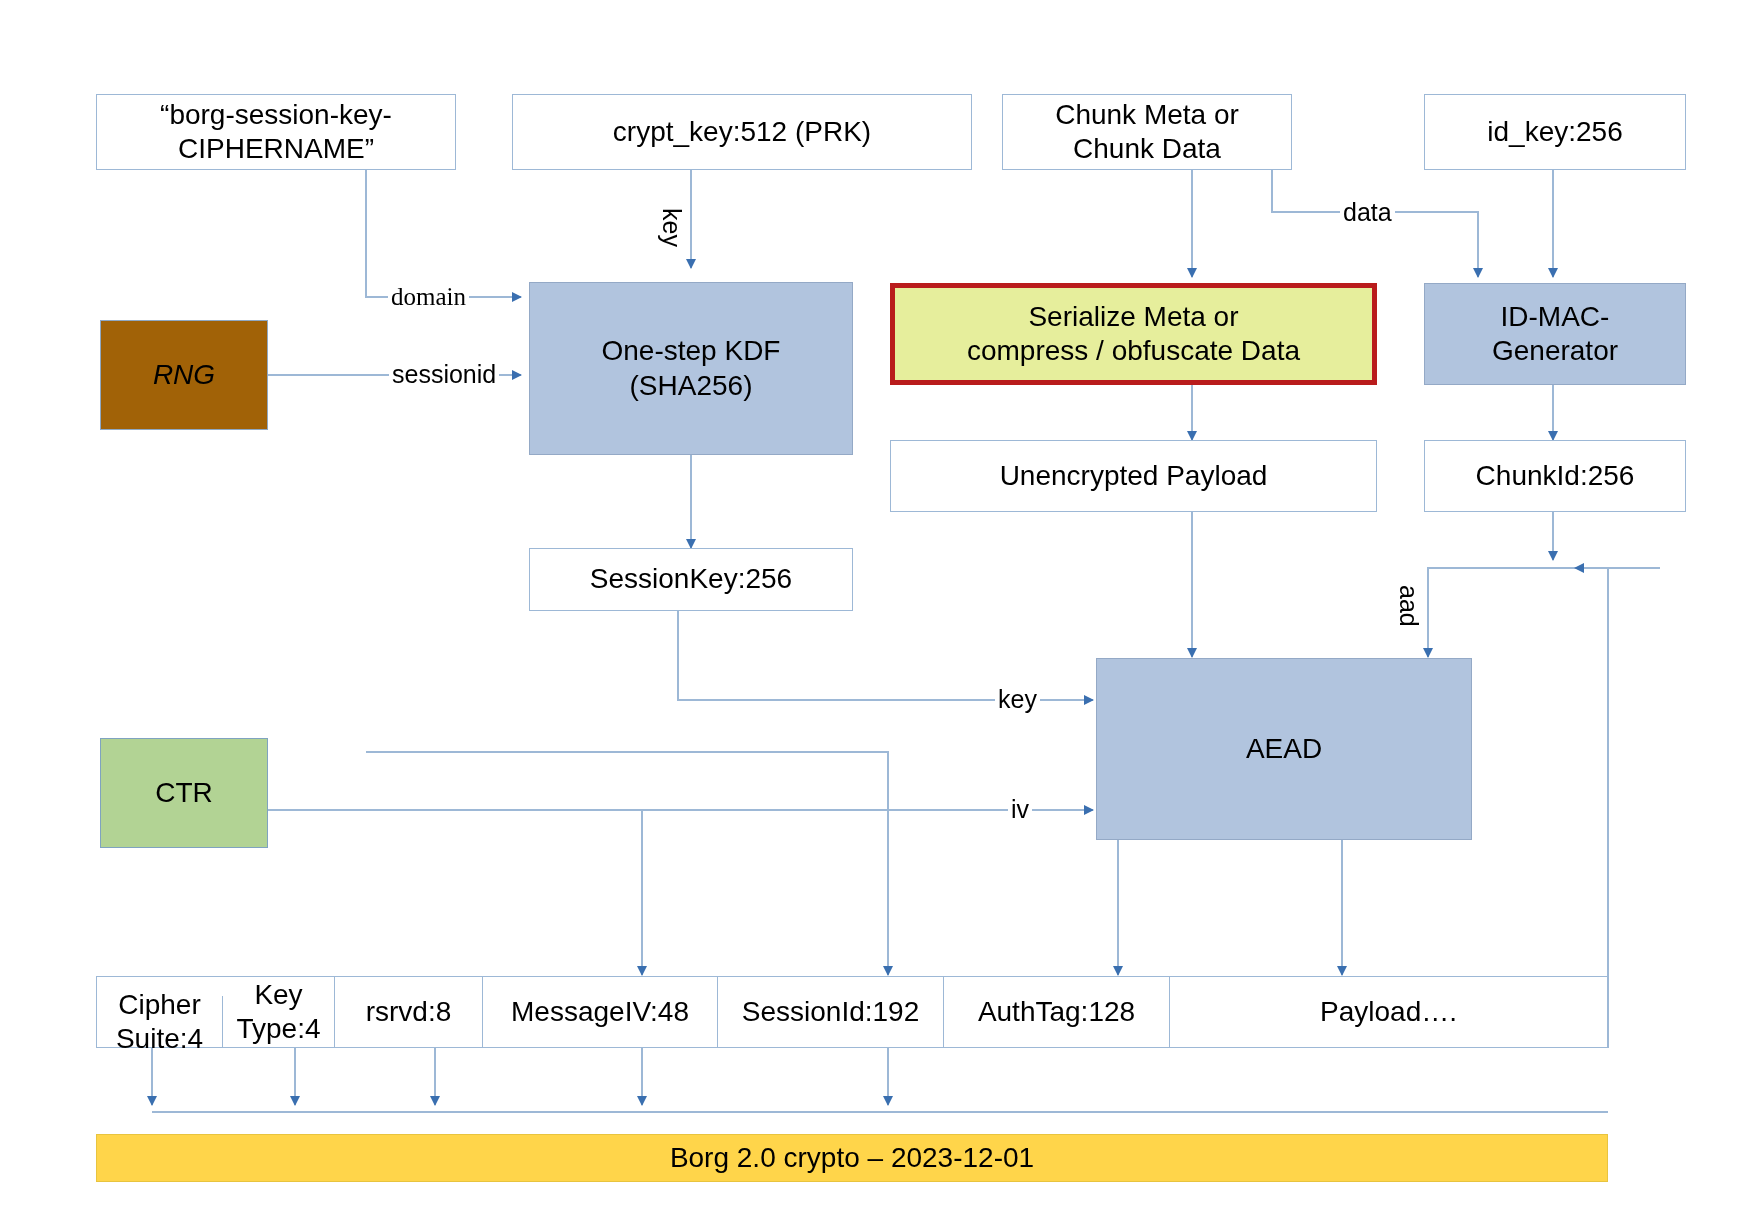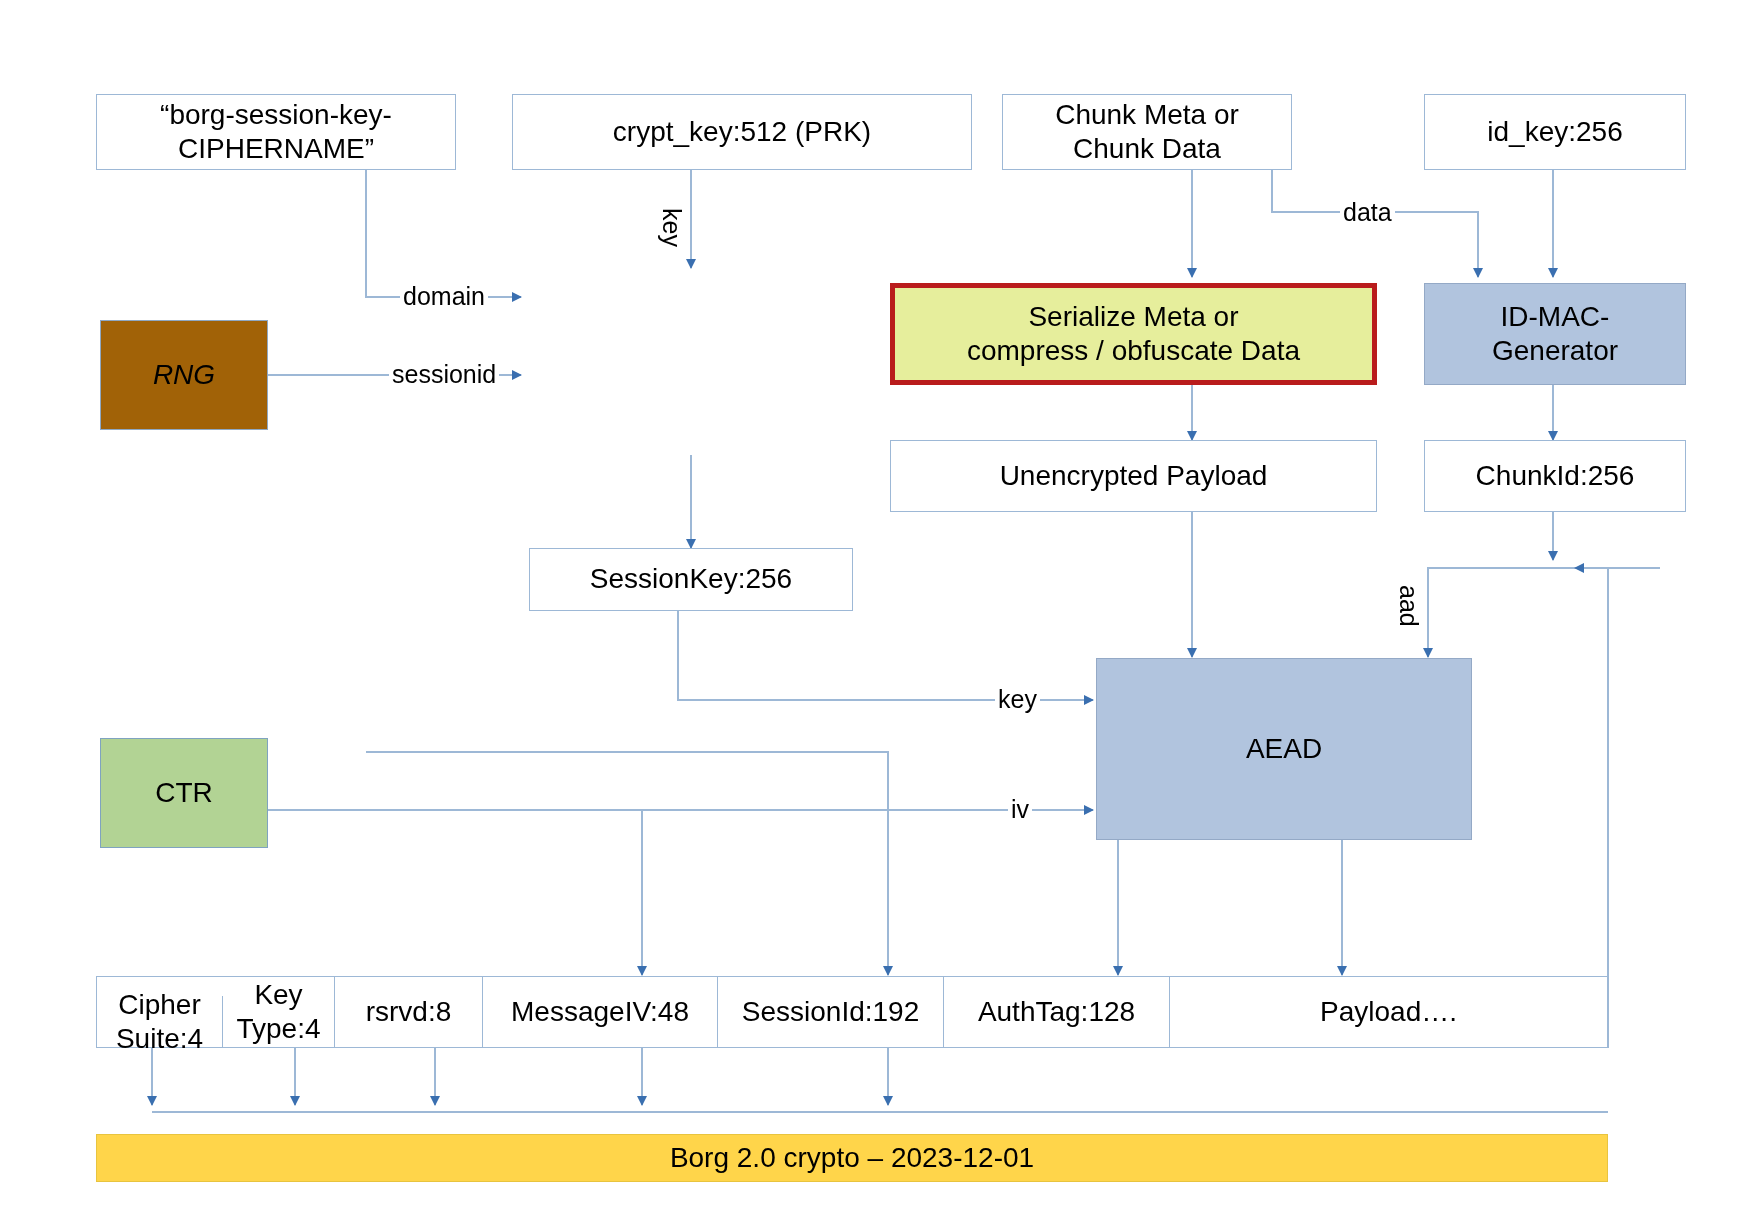--- a/index.html
+++ b/index.html
@@ -185,20 +185,26 @@
   </div>
 
   <div class="node" style="left:1424px; top:94px; width:262px; height:76px;">
     <span>id_key:256</span>
   </div>
 
   <div class="node rng" style="left:100px; top:320px; width:168px; height:110px;">
     <span>RNG</span>
   </div>
 
+  <div class="node proc" style="left:529px; top:282px; width:324px; height:173px;">
+    <span>
+      <span>One-step KDF</span><br>
+      <span>(SHA256)</span>
+    </span>
+  </div>
 
   <div class="node serialize" style="left:890px; top:283px; width:487px; height:102px;">
     <span>
       <span>Serialize Meta or</span><br>
       <span>compress / obfuscate Data</span>
     </span>
   </div>
 
   <div class="node proc" style="left:1424px; top:283px; width:262px; height:102px;">
     <span>
@@ -222,21 +228,21 @@
   <div class="node ctr" style="left:100px; top:738px; width:168px; height:110px;">
     <span>CTR</span>
   </div>
 
   <div class="node proc" style="left:1096px; top:658px; width:376px; height:182px;">
     <span>AEAD</span>
   </div>
 
   <div class="elabel vert" style="left:684px; top:205px;">key</div>
 
-  <div class="elabel" style="left:400px; top:284px;">domain</div>
+  <div class="elabel" style="left:388px; top:284px;font-family:Liberation Serif, serif;">domain</div>
 
   <div class="elabel" style="left:389px; top:362px;">sessionid</div>
 
   <div class="elabel" style="left:1340px; top:200px;">data</div>
 
   <div class="elabel" style="left:995px; top:687px;">key</div>
 
   <div class="elabel" style="left:1008px; top:797px;">iv</div>
 
   <div class="elabel vert" style="left:1421px; top:582px;">aad</div>

